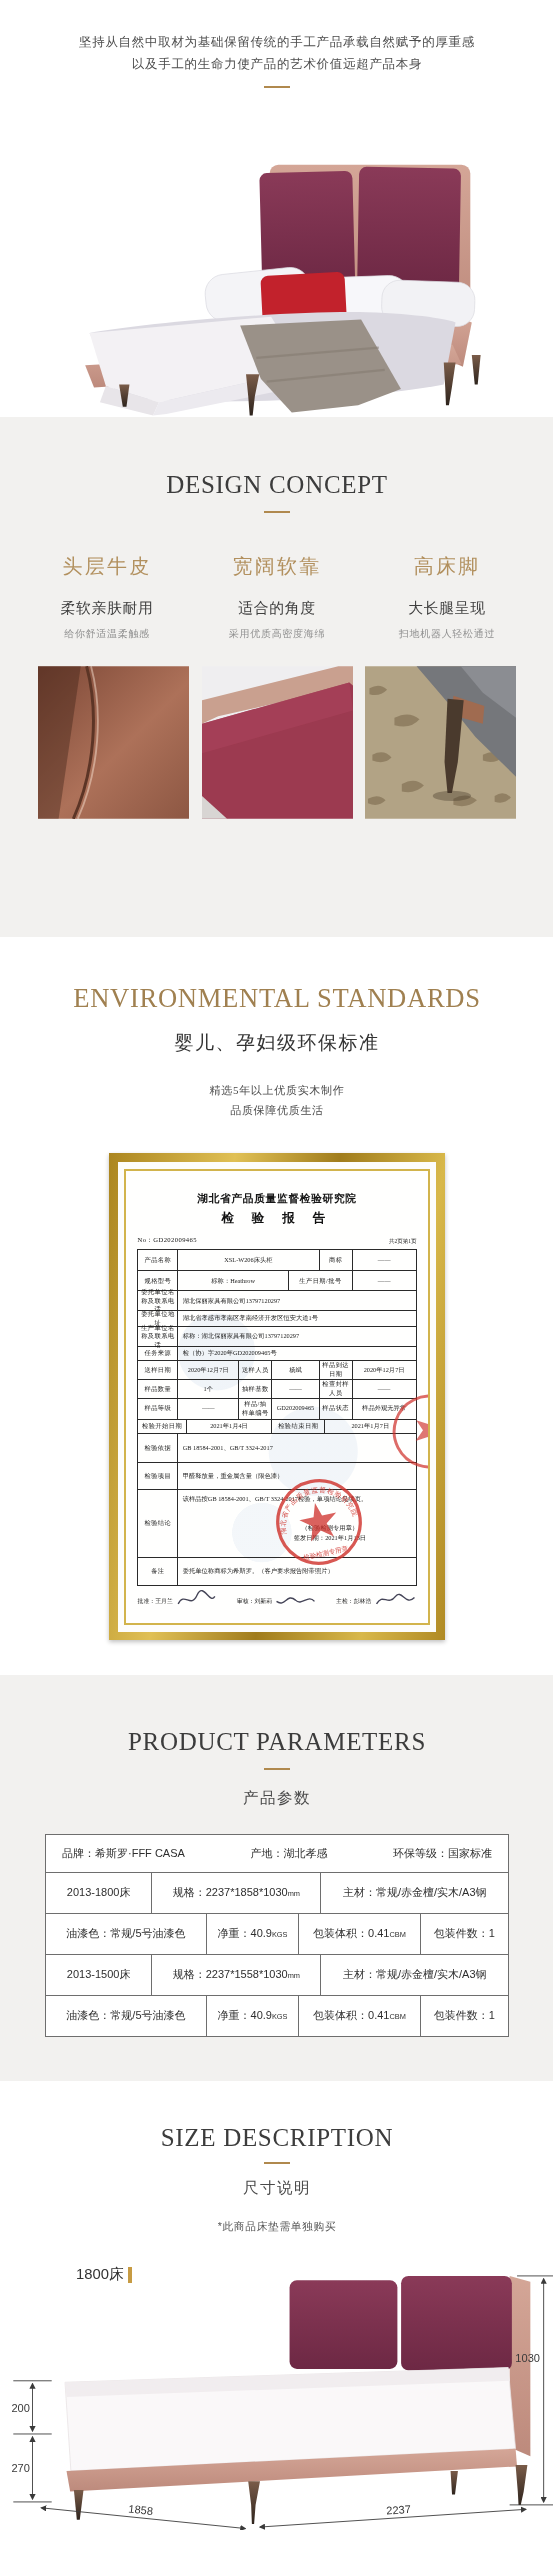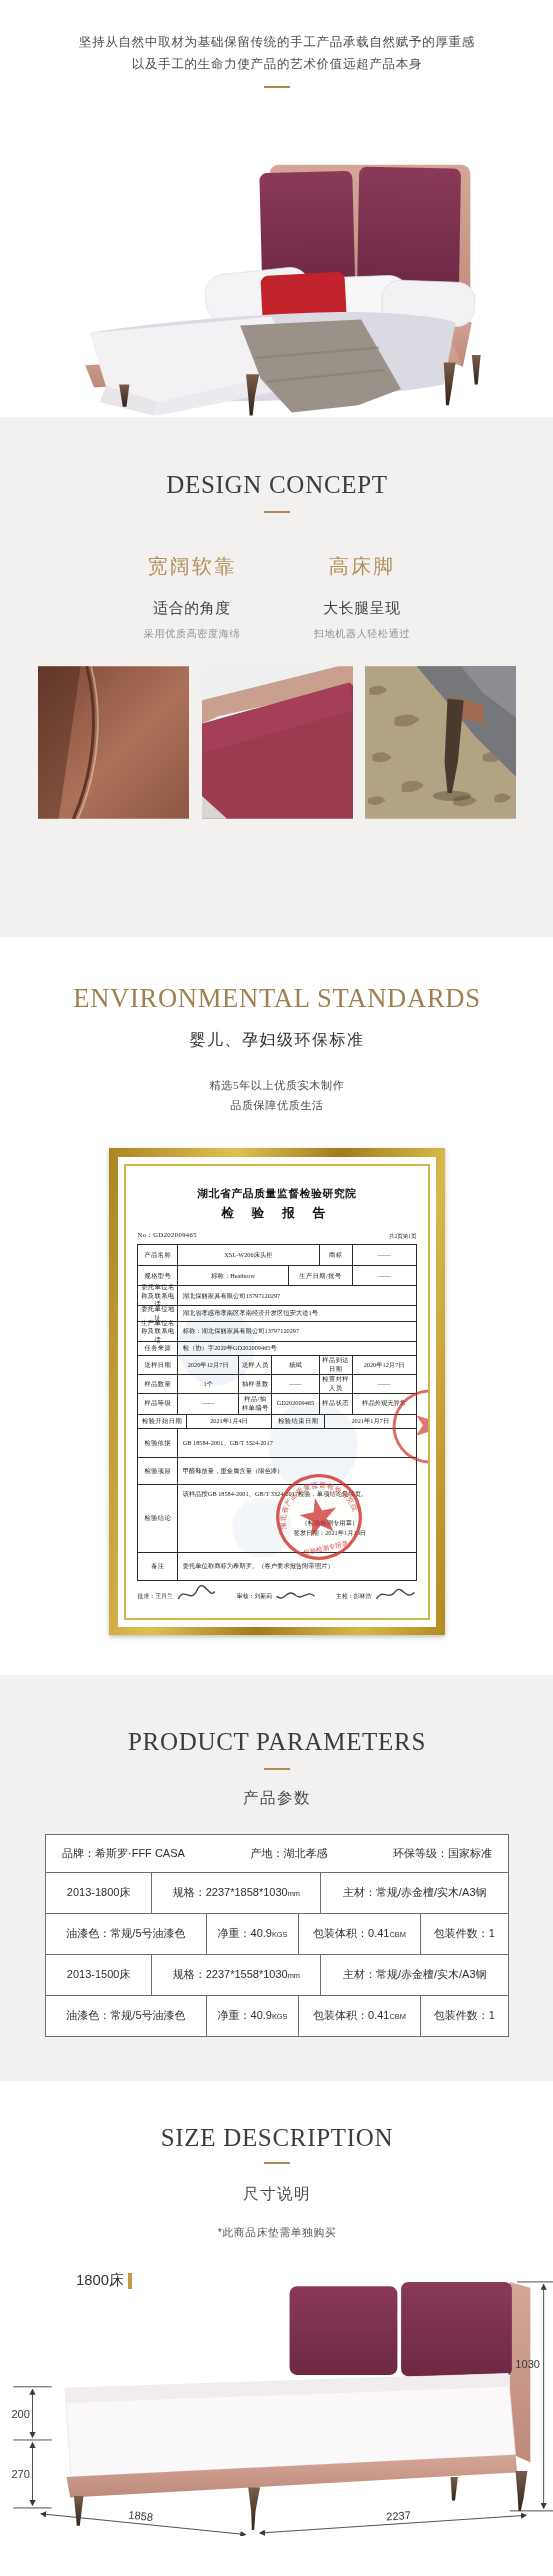--- a/index.html
+++ b/index.html
@@ -27,21 +27,21 @@
   .feature { width:170px; text-align:center; }
   .feature-name { font-family:"Liberation Serif","DejaVu Serif",serif; font-size:20px; color:#b2905e; letter-spacing:2.2px; }
   .feature-highlight { font-size:14.8px; color:#3f3f3f; margin-top:19px; letter-spacing:0.7px; }
   .feature-desc { font-size:10px; color:#8f8f8f; margin-top:8.9px; letter-spacing:0.7px; }
   .detail-row { display:flex; justify-content:center; gap:12.5px; margin-top:25px; }
   .detail-img { width:151px; height:153px; display:block; }
 
   
   .env { height:738px; background:#ffffff; padding-top:46px; }
   .env .section-title { color:#a08050; font-size:26.6px; }
-  .env-sub { text-align:center; font-family:Liberation Mono, monospace; font-size:16px; color:#333; margin-top:16px; letter-spacing:1.5px; }
+  .env-sub { text-align:center; font-family:Liberation Mono, monospace; font-size:19px; color:#333; margin-top:16px; letter-spacing:1.5px; }
   .env-line { text-align:center; font-family:"Liberation Serif","DejaVu Serif",serif; font-size:11px; color:#4a4a4a; letter-spacing:0.7px; }
   .env-line1 { margin-top:26.6px; }
   .env-line2 { margin-top:5.9px; }
 
   
   .cert-frame { width:336px; height:487px; margin:35px auto 0; background:linear-gradient(100deg,#ab851f,#e0c055 30%,#a07c1c 55%,#d8b84a 80%,#b08a24); padding:8.9px; box-shadow:0 1.5px 4.4px rgba(0,0,0,.25); }
   .cert-mat { background:#fdfdfb; height:100%; padding:6.6px; }
   .cert-inner { border:2.2px solid #d2b44c; background:#fffffe; height:100%; position:relative; overflow:hidden;
       background-image:radial-gradient(circle at 30% 40%, rgba(110,150,200,.10) 0 38px, transparent 39px),
                        radial-gradient(circle at 62% 62%, rgba(110,150,200,.09) 0 44px, transparent 45px),
@@ -73,21 +73,21 @@
   .pt { width:464px; margin:25px auto 0; background:#ffffff; border:0.7px solid #6e6e6e; font-size:11px; color:#2e2e2e; }
   .pt-row { display:flex; border-top:0.7px solid #6e6e6e; height:41px; }
   .pt-row1 { display:flex; justify-content:space-between; align-items:center; height:37px; padding:0 16px; }
   .pt-cell { display:flex; align-items:center; justify-content:center; border-left:0.7px solid #6e6e6e; text-align:left; line-height:1.2; }
   .pt-cell:first-child { border-left:none; }
   .unit { font-size:7.4px; margin-top:3px; }
 
   
   .size { height:495px; background:#ffffff; padding-top:43px; }
   .size .gold-divider { margin-top:10.3px; }
-  .size .section-sub-cn { margin-top:20px; }
+  .size .section-sub-cn { margin-top:14px; }
   .size-note { text-align:center; font-size:10.7px; color:#555; margin-top:20.7px; letter-spacing:0.7px; }
   .diagram-wrap { position:relative; margin-top:28px; height:275px; }
   .size-model { position:absolute; left:76px; top:3px; font-size:14.8px; color:#333; display:flex; align-items:center; }
   .size-model-bar { display:inline-block; width:3.7px; height:16px; background:#c79b43; margin-left:4.4px; }
   .diagram-wrap svg { position:absolute; left:0; top:7.4px; }
   .dim-text { font-size:15px; fill:#3a3a3a; font-family:"Liberation Sans","DejaVu Sans",sans-serif; }
 </style>
 </head>
 <body>
 
@@ -144,20 +144,25 @@
     <path d="M536,296 L552,296 L547,330 L543,354 L539,354 L538,330 Z" fill="url(#leg)"></path>
     <path d="M574,286 L586,286 L582,326 L578,326 Z" fill="url(#leg)"></path>
   </svg>
 </div>
 
 <div class="design">
   <h2 class="section-title">DESIGN CONCEPT</h2>
   <div class="gold-divider"></div>
 
   <div class="features">
+    <div class="feature">
+      <div class="feature-name">头层牛皮</div>
+      <div class="feature-highlight">柔软亲肤耐用</div>
+      <div class="feature-desc">给你舒适温柔触感</div>
+    </div>
     <div class="feature">
       <div class="feature-name">宽阔软靠</div>
       <div class="feature-highlight">适合的角度</div>
       <div class="feature-desc">采用优质高密度海绵</div>
     </div>
     <div class="feature">
       <div class="feature-name">高床脚</div>
       <div class="feature-highlight">大长腿呈现</div>
       <div class="feature-desc">扫地机器人轻松通过</div>
     </div>

